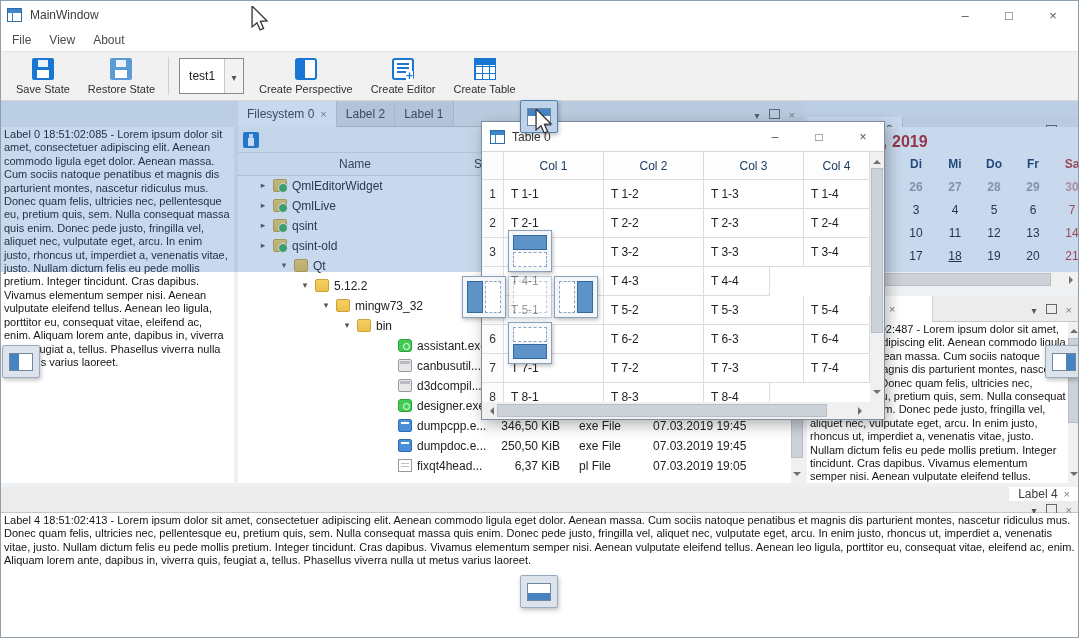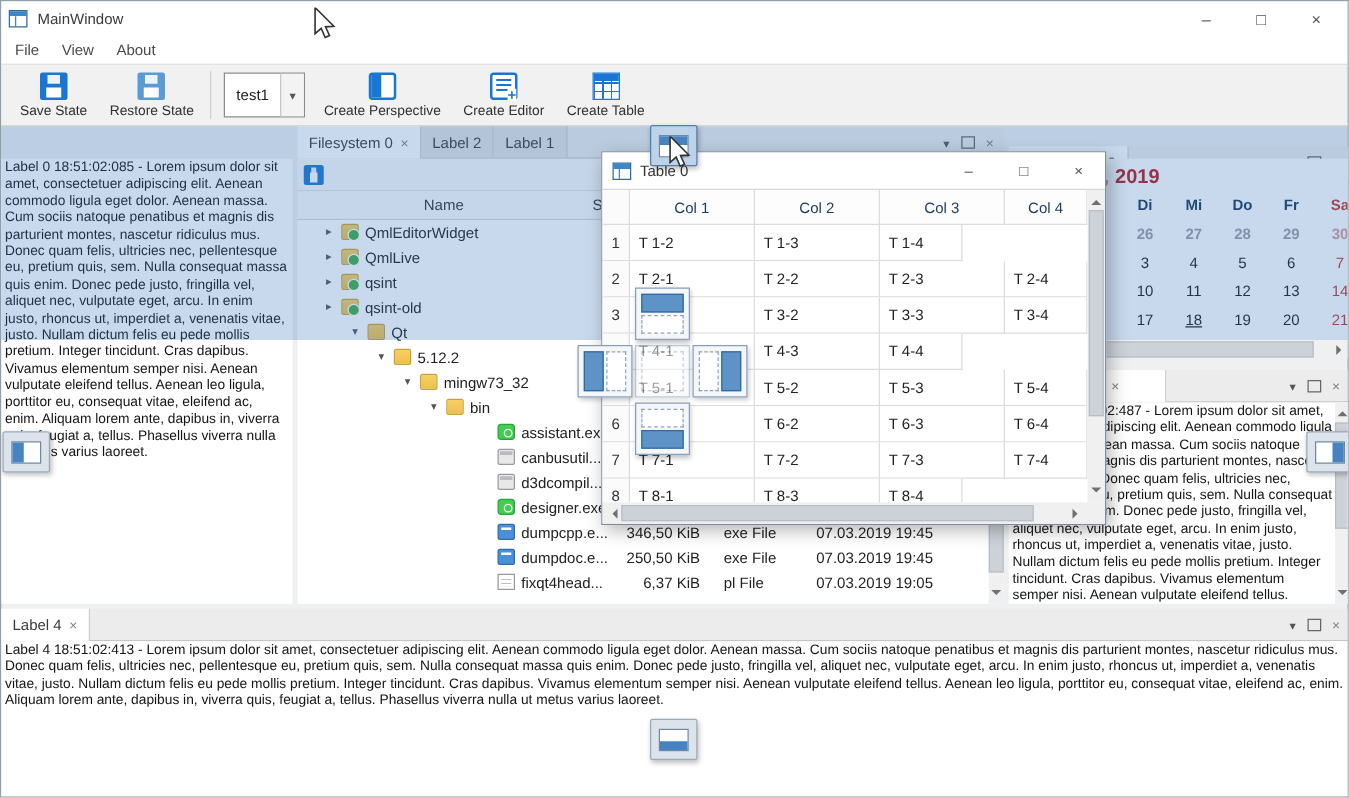--- a/index.html
+++ b/index.html
@@ -332,21 +332,21 @@
   </div>
   <div class="abs panel" style="left:806px;top:321px;width:273px;height:161px;">
     <div class="lorem" style="width:256px;height:159px;">Label 5 18:51:02:487 - Lorem ipsum dolor sit amet, consectetuer adipiscing elit. Aenean commodo ligula eget dolor. Aenean massa. Cum sociis natoque penatibus et magnis dis parturient montes, nascetur ridiculus mus. Donec quam felis, ultricies nec, pellentesque eu, pretium quis, sem. Nulla consequat massa quis enim. Donec pede justo, fringilla vel, aliquet nec, vulputate eget, arcu. In enim justo, rhoncus ut, imperdiet a, venenatis vitae, justo. Nullam dictum felis eu pede mollis pretium. Integer tincidunt. Cras dapibus. Vivamus elementum semper nisi. Aenean vulputate eleifend tellus. Aenean leo ligula, porttitor eu, consequat vitae, eleifend ac, enim. Aliquam lorem ante, dapibus in, viverra quis, feugiat a, tellus. Phasellus viverra nulla ut metus varius laoreet.</div>
   </div>
   <div class="sb" style="left:1067px;top:321px;width:12px;height:161px;">
     <div class="sb-arr" style="left:2px;top:3px;border-bottom-color:#707070;"></div>
     <div class="sb-thumb" style="left:0;top:16px;width:12px;height:85px;"></div>
     <div class="sb-arr" style="left:2px;bottom:3px;border-top-color:#707070;"></div>
   </div>
 
-  <div class="abs tabbar" style="left:0;top:486px;width:1079px;height:26px;">
+  <div class="abs tabbar" style="left:0;top:486px;width:1079px;height:26px;flex-direction:column;">
     <div class="tab active">
       <span>Label 4</span>
       <span class="x-ico"></span>
     </div>
     <div class="tabbar-btns">
       <span class="chev-ico"></span>
       <span class="float-ico"></span>
       <span class="x-ico"></span>
     </div>
   </div>
@@ -369,20 +369,21 @@
     <div class="abs" style="left:0;top:30px;width:388px;height:250px;overflow:hidden;background:#fff;">
         <div class="tw-row" style="height: 28px;">
           <div class="tw-cell tw-rowhead" style="width: 22px;"></div>
           <div class="tw-cell tw-colhead" style="width: 100px;">Col 1</div>
           <div class="tw-cell tw-colhead" style="width: 100px;">Col 2</div>
           <div class="tw-cell tw-colhead" style="width: 100px;">Col 3</div>
           <div class="tw-cell tw-colhead" style="width: 66px;">Col 4</div>
         </div>
         <div class="tw-row">
           <div class="tw-cell tw-rowhead" style="width: 22px;">1</div>
+          <div class="tw-cell" style="width: 100px;">T 1-1</div>
           <div class="tw-cell" style="width: 100px;">T 1-2</div>
           <div class="tw-cell" style="width: 100px;">T 1-3</div>
           <div class="tw-cell" style="width: 66px;">T 1-4</div>
         </div>
         <div class="tw-row">
           <div class="tw-cell tw-rowhead" style="width: 22px;">2</div>
           <div class="tw-cell" style="width: 100px;">T 2-1</div>
           <div class="tw-cell" style="width: 100px;">T 2-2</div>
           <div class="tw-cell" style="width: 100px;">T 2-3</div>
           <div class="tw-cell" style="width: 66px;">T 2-4</div>

